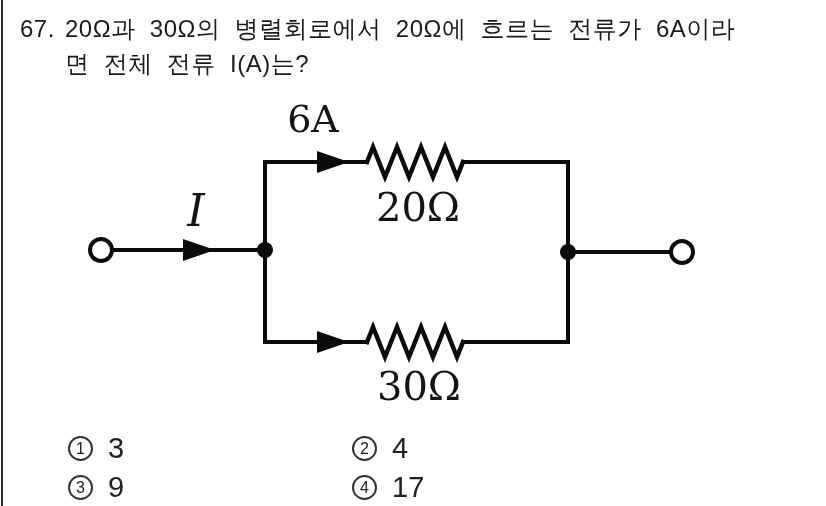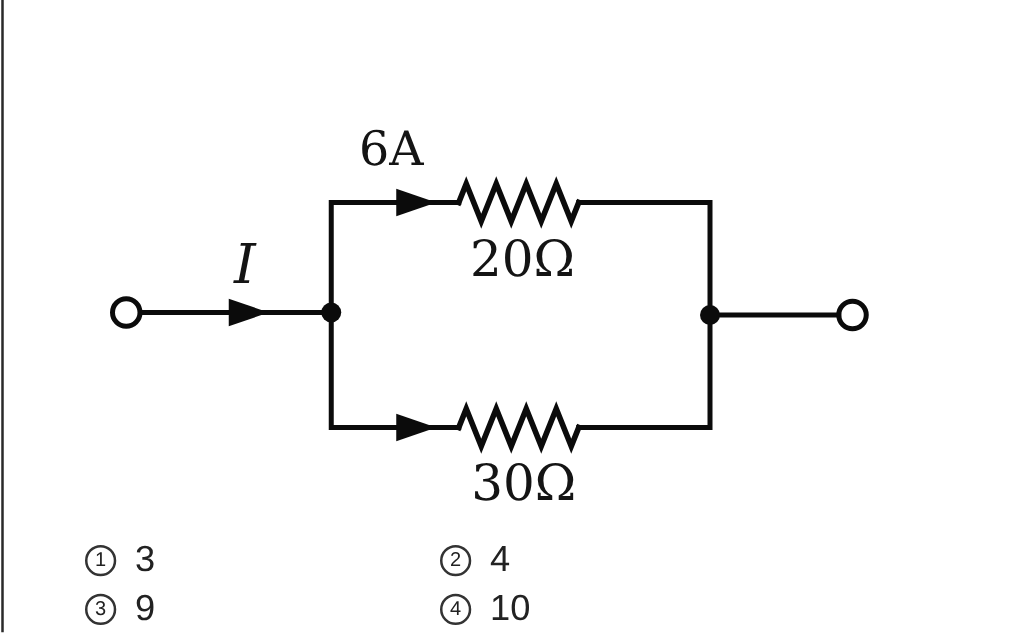--- a/index.html
+++ b/index.html
@@ -61,20 +61,27 @@
   .choice-3 { left: 68px;  top: 471px; }
   .choice-4 { left: 352px; top: 471px; }
 </style>
 </head>
 <body>
 
 <div class="page">
 
   <div class="page-left-border"></div>
 
+  <div class="question">
+    <span class="qnum">67.</span>
+    <span class="qtext">
+      <span>20Ω과 30Ω의 병렬회로에서 20Ω에 흐르는 전류가 6A이라</span><br>
+      <span>면 전체 전류 I(A)는?</span>
+    </span>
+  </div>
 
   <svg class="circuit-svg" viewBox="0 0 826 506" xmlns="http://www.w3.org/2000/svg">
     <g stroke="#0b0b0b" stroke-width="4" fill="none" stroke-linecap="square">
 
       <circle cx="101" cy="250" r="11"></circle>
 
       <line x1="113" y1="250" x2="265" y2="250"></line>
 
       <path d="M265,250 L265,162 L367,162"></path>
       <path d="M367,162 l6,-15 l12,30 l12,-30 l12,30 l12,-30 l12,30 l12,-30 l12,30 l6,-15" stroke-width="4.5"></path>
@@ -112,16 +119,16 @@
   <div class="choice choice-2">
     <span class="marker-circle">2</span>
     <span>4</span>
   </div>
   <div class="choice choice-3">
     <span class="marker-circle">3</span>
     <span>9</span>
   </div>
   <div class="choice choice-4">
     <span class="marker-circle">4</span>
-    <span>10</span>
+    <span>17</span>
   </div>
 
 </div>
 
 </body></html>

